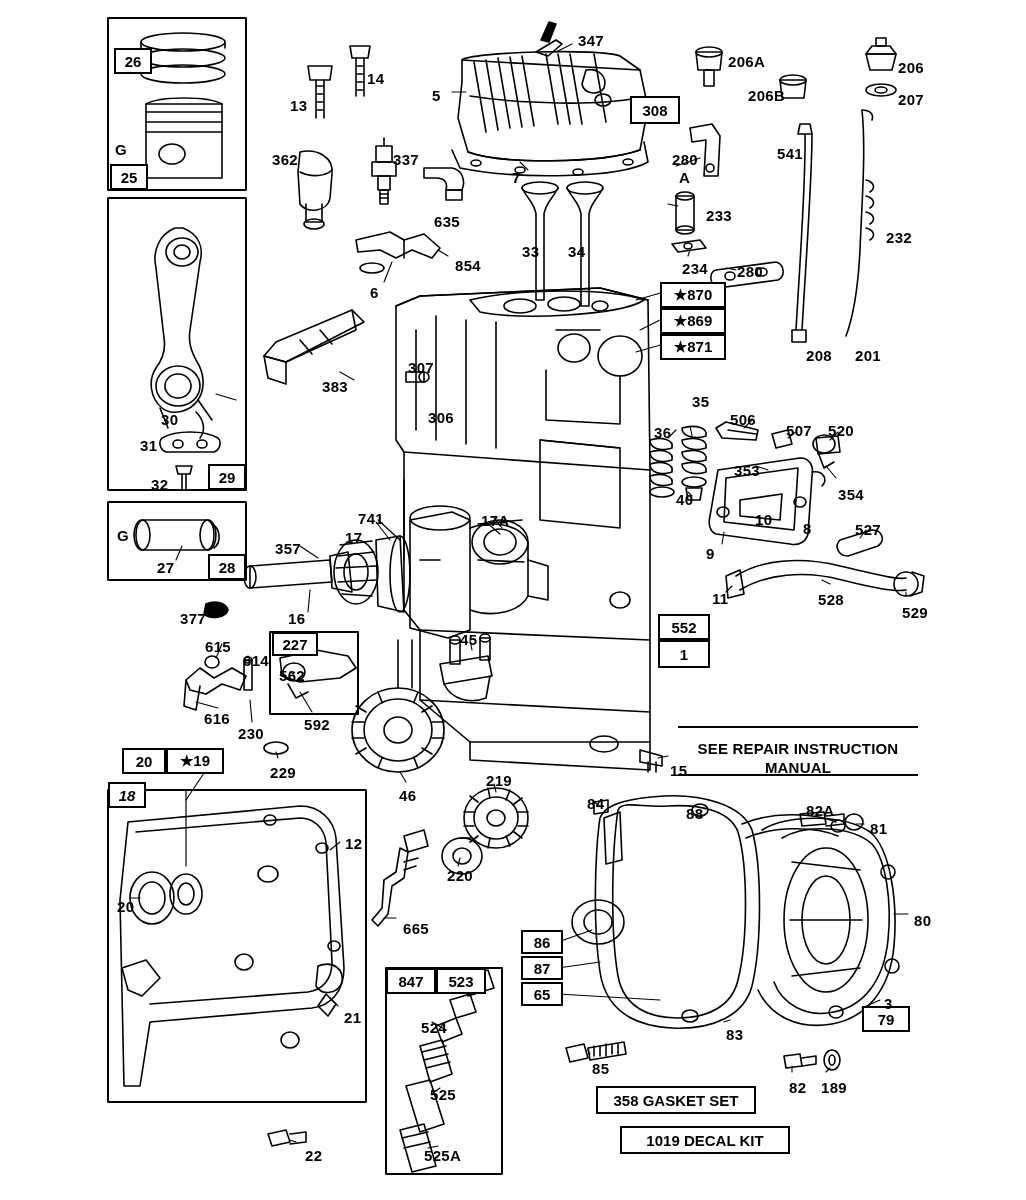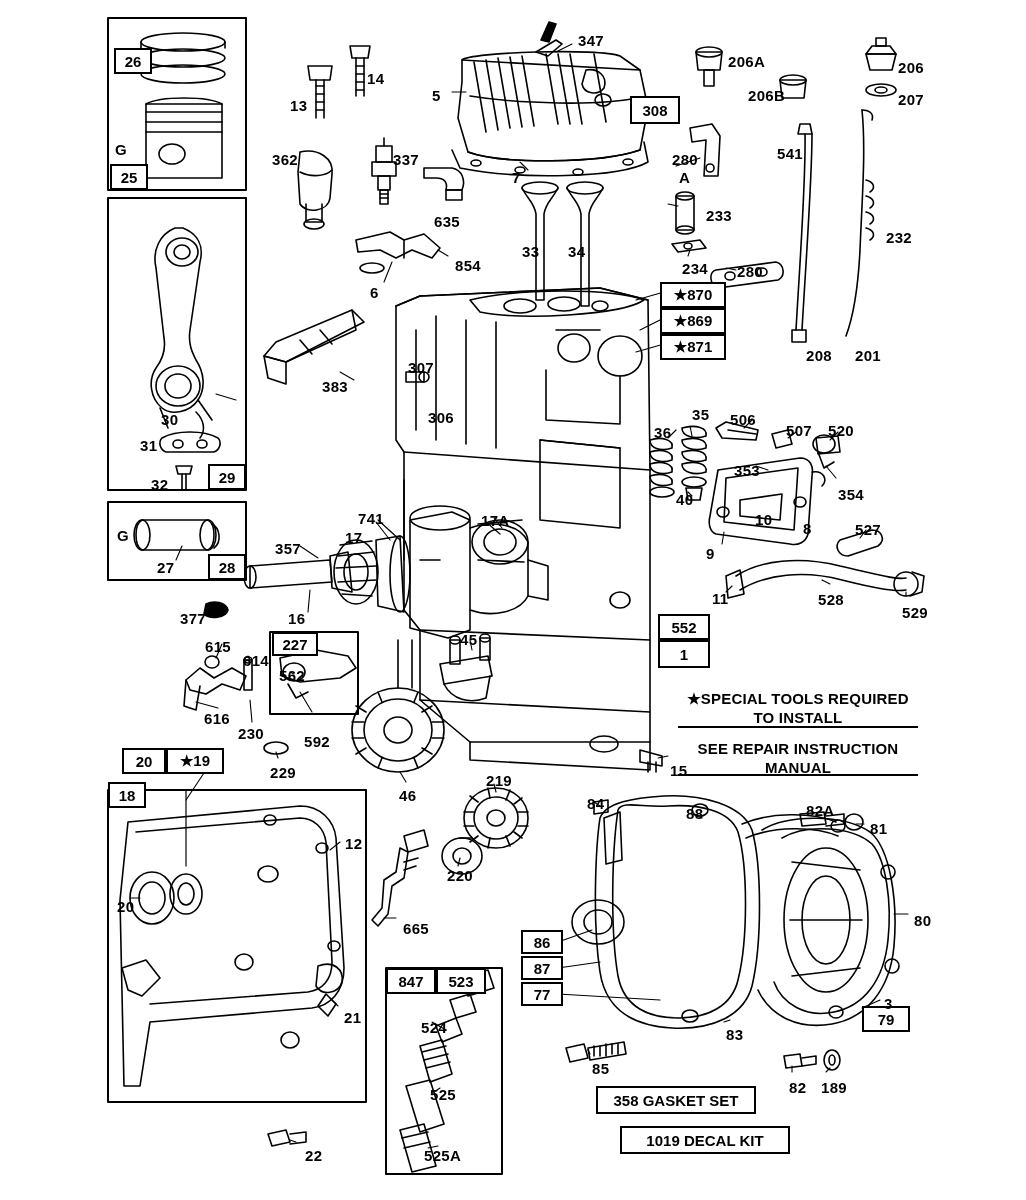--- a/index.html
+++ b/index.html
@@ -477,40 +477,36 @@
 
   <div class="boxed" style="left:630px; top:96px; width:50px; height:28px;">308</div>
   <div class="boxed" style="left:660px; top:282px; width:66px; height:26px;">★870</div>
   <div class="boxed" style="left:660px; top:308px; width:66px; height:26px;">★869</div>
   <div class="boxed" style="left:660px; top:334px; width:66px; height:26px;">★871</div>
   <div class="boxed" style="left:658px; top:614px; width:52px; height:26px;">552</div>
   <div class="boxed" style="left:658px; top:640px; width:52px; height:28px;">1</div>
   <div class="boxed" style="left:272px; top:632px; width:46px; height:24px;">227</div>
   <div class="boxed" style="left:122px; top:748px; width:44px; height:26px;">20</div>
   <div class="boxed" style="left:166px; top:748px; width:58px; height:26px;">★19</div>
-  <div class="boxed" style="left:108px; top:782px; width:38px; height:26px;">18</div>
+  <div class="boxed" style="left:108px; top:782px; width:38px; height:26px;font-style:italic;">18</div>
   <div class="boxed" style="left:114px; top:48px; width:38px; height:26px;">26</div>
   <div class="boxed" style="left:110px; top:164px; width:38px; height:26px;">25</div>
   <div class="boxed" style="left:208px; top:464px; width:38px; height:26px;">29</div>
   <div class="boxed" style="left:208px; top:554px; width:38px; height:26px;">28</div>
   <div class="boxed" style="left:386px; top:968px; width:50px; height:26px;">847</div>
   <div class="boxed" style="left:436px; top:968px; width:50px; height:26px;">523</div>
   <div class="boxed" style="left:521px; top:930px; width:42px; height:24px;">86</div>
   <div class="boxed" style="left:521px; top:956px; width:42px; height:24px;">87</div>
-  <div class="boxed" style="left:521px; top:982px; width:42px; height:24px;">77</div>
+  <div class="boxed" style="left:521px; top:982px; width:42px; height:24px;">65</div>
   <div class="boxed" style="left:862px; top:1006px; width:48px; height:26px;">79</div>
 
   <div class="boxed" style="left:596px; top:1086px; width:160px; height:28px;">358 GASKET SET</div>
   <div class="boxed" style="left:620px; top:1126px; width:170px; height:28px;">1019 DECAL KIT</div>
 
   <div class="panel" style="left:678px; top:686px; width:240px; height:42px; border-width:0 0 2px 0;"></div>
-  <div class="note" style="left:678px; top:690px; width:240px;">
-    <span style="white-space:pre-line;">★SPECIAL TOOLS REQUIRED
-TO INSTALL</span>
-  </div>
   <div class="note" style="left:678px; top:740px; width:240px;">
     <span style="white-space:pre-line;">SEE REPAIR INSTRUCTION
 MANUAL</span>
   </div>
   <div class="panel" style="left:678px; top:774px; width:240px; height:2px; border-width:0 0 2px 0;"></div>
 
   <div class="lbl" style="left:115px; top:142px;">G</div>
   <div class="lbl" style="left:117px; top:528px;">G</div>
 
   <div id="numbers">
@@ -536,21 +532,21 @@
       <div class="lbl" style="left: 522px; top: 244px;">33</div>
       <div class="lbl" style="left: 568px; top: 244px;">34</div>
       <div class="lbl" style="left: 455px; top: 258px;">854</div>
       <div class="lbl" style="left: 370px; top: 285px;">6</div>
       <div class="lbl" style="left: 806px; top: 348px;">208</div>
       <div class="lbl" style="left: 855px; top: 348px;">201</div>
       <div class="lbl" style="left: 408px; top: 360px;">307</div>
       <div class="lbl" style="left: 322px; top: 379px;">383</div>
       <div class="lbl" style="left: 428px; top: 410px;">306</div>
       <div class="lbl" style="left: 654px; top: 425px;">36</div>
-      <div class="lbl" style="left: 692px; top: 407px;">35</div>
+      <div class="lbl" style="left: 692px; top: 394px;">35</div>
       <div class="lbl" style="left: 730px; top: 412px;">506</div>
       <div class="lbl" style="left: 786px; top: 423px;">507</div>
       <div class="lbl" style="left: 828px; top: 423px;">520</div>
       <div class="lbl" style="left: 734px; top: 463px;">353</div>
       <div class="lbl" style="left: 838px; top: 487px;">354</div>
       <div class="lbl" style="left: 755px; top: 512px;">10</div>
       <div class="lbl" style="left: 803px; top: 521px;">8</div>
       <div class="lbl" style="left: 706px; top: 546px;">9</div>
       <div class="lbl" style="left: 676px; top: 492px;">40</div>
       <div class="lbl" style="left: 855px; top: 522px;">527</div>
@@ -565,21 +561,21 @@
       <div class="lbl" style="left: 481px; top: 513px;">17A</div>
       <div class="lbl" style="left: 288px; top: 611px;">16</div>
       <div class="lbl" style="left: 712px; top: 591px;">11</div>
       <div class="lbl" style="left: 818px; top: 592px;">528</div>
       <div class="lbl" style="left: 902px; top: 605px;">529</div>
       <div class="lbl" style="left: 205px; top: 639px;">615</div>
       <div class="lbl" style="left: 243px; top: 653px;">614</div>
       <div class="lbl" style="left: 279px; top: 668px;">562</div>
       <div class="lbl" style="left: 204px; top: 711px; text-align: right;">616</div>
       <div class="lbl" style="left: 238px; top: 726px;">230</div>
-      <div class="lbl" style="left: 304px; top: 717px; margin-top: 17px;">592</div>
+      <div class="lbl" style="left: 304px; top: 717px;">592</div>
       <div class="lbl" style="left: 270px; top: 765px;">229</div>
       <div class="lbl" style="left: 460px; top: 632px;">45</div>
       <div class="lbl" style="left: 399px; top: 788px;">46</div>
       <div class="lbl" style="left: 670px; top: 763px;">15</div>
       <div class="lbl" style="left: 345px; top: 836px;">12</div>
       <div class="lbl" style="left: 117px; top: 899px;">20</div>
       <div class="lbl" style="left: 344px; top: 1010px;">21</div>
       <div class="lbl" style="left: 305px; top: 1148px;">22</div>
       <div class="lbl" style="left: 486px; top: 773px;">219</div>
       <div class="lbl" style="left: 447px; top: 868px;">220</div>

